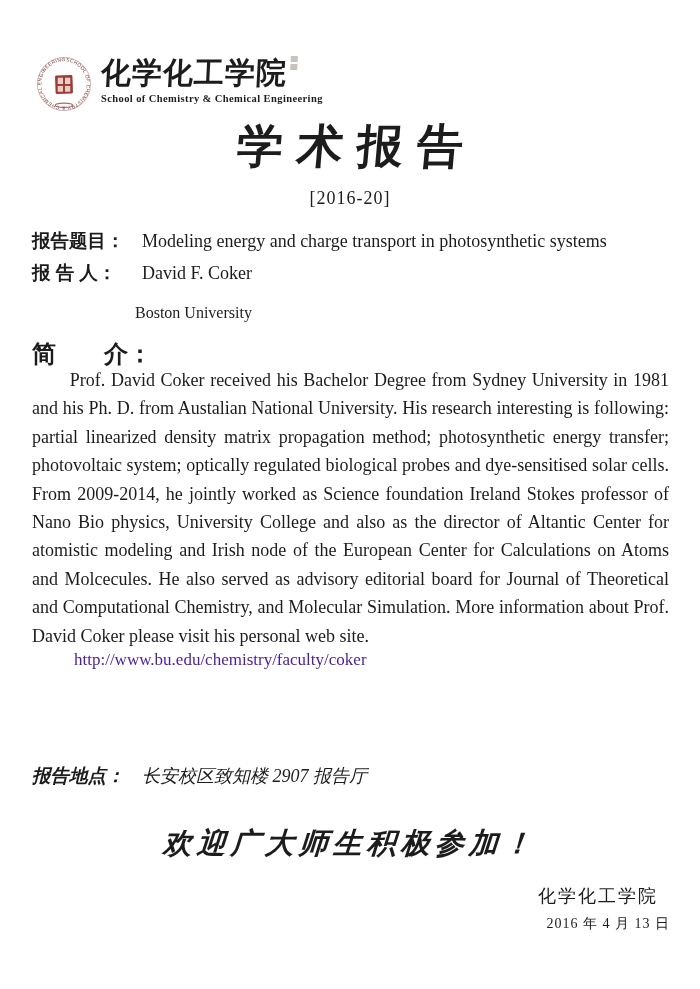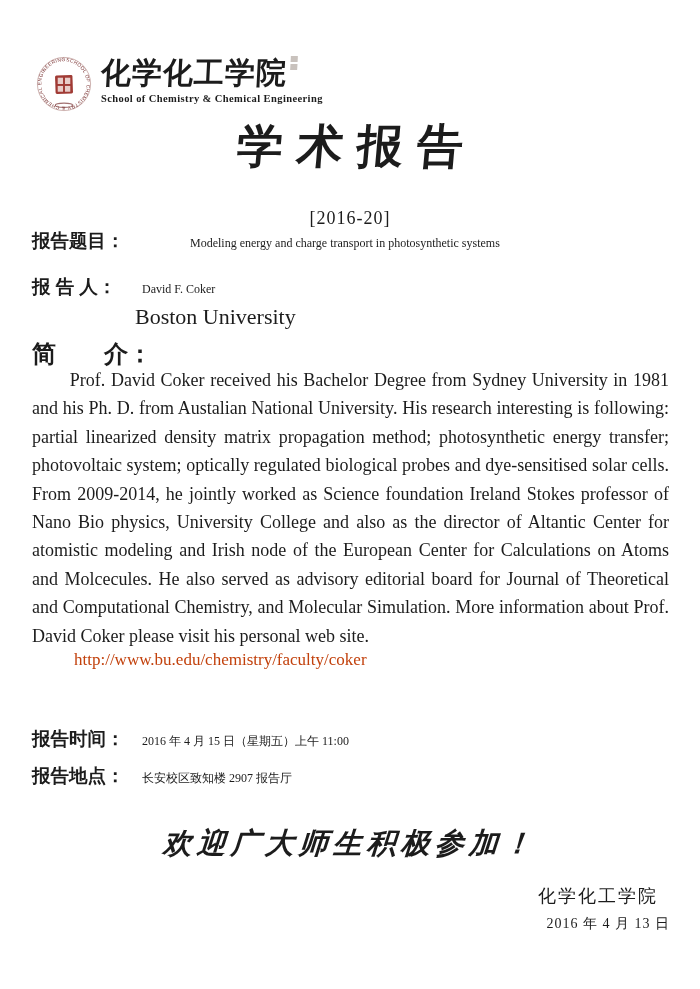--- a/index.html
+++ b/index.html
@@ -61,49 +61,48 @@
     text-indent: 14px;
     transform: skewX(-5deg);
     white-space: nowrap;
   }
   .issue-number {
     position: absolute;
     left: 0; right: 0; top: 188px;
     text-align: center;
     font-size: 18px;
     letter-spacing: 1px;
-    margin-top: 20px;
   }
   
   .field-row {
     position: absolute;
     left: 32px; right: 32px;
     display: flex; align-items: baseline;
     white-space: nowrap;
   }
-  .row-topic   { top: 228px; gap: 48px; }
-  .row-speaker { top: 274px; }
+  .row-topic   { top: 228px; }
+  .row-speaker { top: 260px; }
   .row-time    { top: 726px; }
-  .row-place   { top: 763px; }
+  .row-place   { top: 763px; font-style: italic; }
   .field-label {
     font-family: "Liberation Sans", sans-serif;
     font-weight: bold;
     font-size: 18.5px;
     flex: 0 0 auto;
     min-width: 108px;
   }
   .field-value {
     font-family: "Liberation Serif", serif;
-    font-size: 12px;
+    font-size: 18px;
     margin-left: 2px;
   }
   .affiliation {
     position: absolute;
     left: 135px; top: 304px;
-    font-size: 22px;
+    font-size: 16px;
   }
   .intro-label {
     position: absolute;
     left: 32px; top: 338px;
     font-family: "Liberation Sans", sans-serif;
     font-weight: bold;
     font-size: 24px;
   }
   
   .intro-paragraph {
@@ -114,21 +113,21 @@
     line-height: 28.4px;
     text-align: justify;
     text-indent: 2.1em;
   }
   .website-line {
     position: absolute;
     left: 74px; top: 650px;
     font-size: 17px;
   }
   .website-line a {
-    color: #c2410c;
+    color: #4c1d95;
     text-decoration: none;
   }
   
   .closing-line {
     position: absolute;
     left: 0; right: 0; top: 824px;
     text-align: center;
     font-family: "Liberation Serif", serif;
     font-weight: 900;
     font-style: italic;
@@ -190,24 +189,20 @@
     <span class="field-value">David F. Coker</span>
   </div>
   <div class="affiliation">Boston University</div>
 
   <div class="intro-label">简　　介：</div>
   <p class="intro-paragraph">Prof. David Coker received his Bachelor Degree from Sydney University in 1981 and his Ph. D. from Austalian National University. His research interesting is following: partial linearized density matrix propagation method; photosynthetic energy transfer; photovoltaic system; optically regulated biological probes and dye-sensitised solar cells. From 2009-2014, he jointly worked as Science foundation Ireland Stokes professor of Nano Bio physics, University College and also as the director of Altantic Center for atomistic modeling and Irish node of the European Center for Calculations on Atoms and Molcecules. He also served as advisory editorial board for Journal of Theoretical and Computational Chemistry, and Molecular Simulation. More information about Prof. David Coker please visit his personal web site.</p>
   <div class="website-line">
     <a href="#">http://www.bu.edu/chemistry/faculty/coker</a>
   </div>
 
-  <div class="field-row row-time">
-    <span class="field-label">报告时间：</span>
-    <span class="field-value">2016 年 4 月 15 日（星期五）上午 11:00</span>
-  </div>
   <div class="field-row row-place">
     <span class="field-label">报告地点：</span>
     <span class="field-value">长安校区致知楼 2907 报告厅</span>
   </div>
 
   <div class="closing-line">欢迎广大师生积极参加！</div>
   <div class="sig-org">化学化工学院</div>
   <div class="sig-date">2016 年 4 月 13 日</div>
 
 </div>

